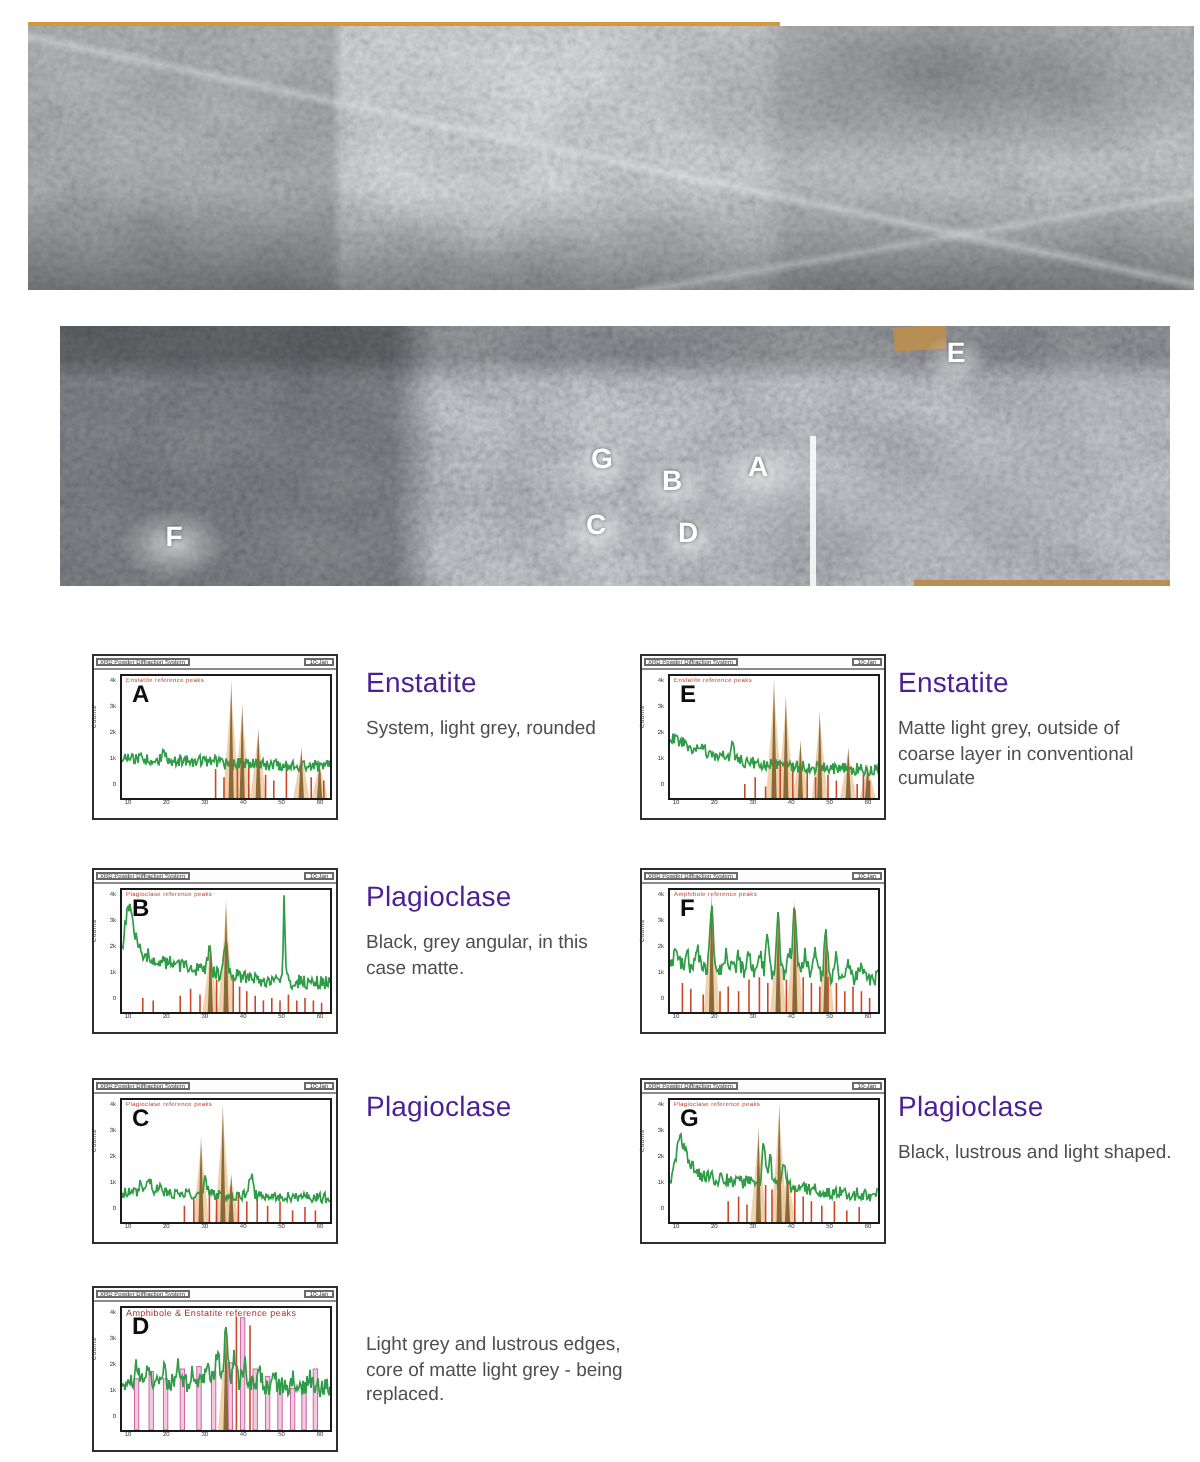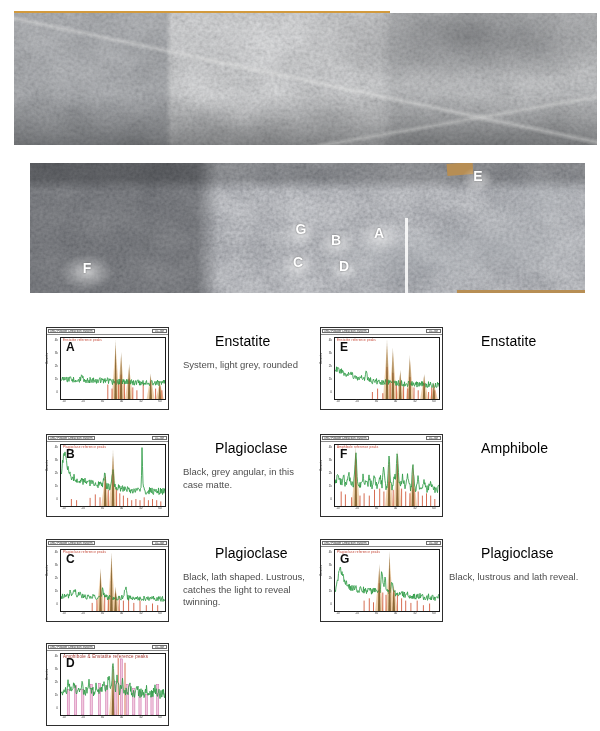--- a/index.html
+++ b/index.html
@@ -50,21 +50,21 @@
   .annotation.big{font-size:4.5px;line-height:5px;color:#a3342c;}
   .yticks{position:absolute;left:2px;top:9px;width:10px;height:61px;}
   .yticks span{position:absolute;right:1px;font-size:3px;line-height:3px;color:#333;}
   .ylabel{
     position:absolute;left:-2px;top:36px;font-size:3px;color:#333;
     transform:rotate(-90deg);transform-origin:left top;letter-spacing:0.3px;
   }
   .xticks{position:absolute;left:13px;top:72px;width:106px;height:5px;}
   .xticks span{position:absolute;font-size:3px;line-height:3px;color:#333;transform:translateX(-50%);}
   .caption{position:absolute;top:6px;}
-  .caption .mineral{font-size:14px;color:#000000;letter-spacing:0.1px;margin-left:32px;}
+  .caption .mineral{font-size:14px;color:#4c1d95;letter-spacing:0.1px;}
   .caption .desc{font-size:9.5px;line-height:1.32;color:#4e4e4e;margin-top:10px;}
   .descw-left{width:128px;}
   .descw-leftwide{width:136px;}
   .descw-right{width:141px;}
 </style>
 </head>
 <body>
 
 <div id="photo1-topline"></div>
 <div id="photo1" class="photo">
@@ -328,21 +328,20 @@
           <span style="left: 4px;">10</span>
           <span style="left: 23.2px;">20</span>
           <span style="left: 42.4px;">30</span>
           <span style="left: 61.6px;">40</span>
           <span style="left: 80.8px;">50</span>
           <span style="left: 100px;">60</span>
         </div>
     </div>
     <div class="caption" style="left: 137px;">
       <div class="mineral">Plagioclase</div>
-      <div class="desc descw-left">Black, lath shaped. Lustrous, catches the light to reveal twinning.</div>
     </div>
   </div>
 
   <div class="panel" style="left: 46px; top: 643px;">
     <div class="xrd-window">
       <div class="titlebar">
         <span class="tb-left">XRD Powder Diffraction System</span>
         <span class="tb-right">10-Jan</span>
       </div>
       <div class="yticks">
@@ -381,20 +380,21 @@
       <div class="xticks">
           <span style="left: 4px;">10</span>
           <span style="left: 23.2px;">20</span>
           <span style="left: 42.4px;">30</span>
           <span style="left: 61.6px;">40</span>
           <span style="left: 80.8px;">50</span>
           <span style="left: 100px;">60</span>
         </div>
     </div>
     <div class="caption" style="left: 137px; top: 14px;">
+      <div class="desc descw-leftwide">Light grey and lustrous edges, core of matte light grey - being replaced.</div>
     </div>
   </div>
 
   <div class="panel" style="left: 320px; top: 327px;">
     <div class="xrd-window">
       <div class="titlebar">
         <span class="tb-left">XRD Powder Diffraction System</span>
         <span class="tb-right">10-Jan</span>
       </div>
       <div class="yticks">
@@ -445,20 +445,21 @@
           <span style="left: 4px;">10</span>
           <span style="left: 23.2px;">20</span>
           <span style="left: 42.4px;">30</span>
           <span style="left: 61.6px;">40</span>
           <span style="left: 80.8px;">50</span>
           <span style="left: 100px;">60</span>
         </div>
     </div>
     <div class="caption" style="left: 129px;">
       <div class="mineral">Enstatite</div>
+      <div class="desc descw-right">Matte light grey, outside of coarse layer in conventional cumulate</div>
     </div>
   </div>
 
   <div class="panel" style="left: 320px; top: 434px;">
     <div class="xrd-window">
       <div class="titlebar">
         <span class="tb-left">XRD Powder Diffraction System</span>
         <span class="tb-right">10-Jan</span>
       </div>
       <div class="yticks">
@@ -509,21 +510,20 @@
       <div class="xticks">
           <span style="left: 4px;">10</span>
           <span style="left: 23.2px;">20</span>
           <span style="left: 42.4px;">30</span>
           <span style="left: 61.6px;">40</span>
           <span style="left: 80.8px;">50</span>
           <span style="left: 100px;">60</span>
         </div>
     </div>
     <div class="caption" style="left: 129px;">
-      <div class="mineral">Amphibole</div>
     </div>
   </div>
 
   <div class="panel" style="left: 320px; top: 539px;">
     <div class="xrd-window">
       <div class="titlebar">
         <span class="tb-left">XRD Powder Diffraction System</span>
         <span class="tb-right">10-Jan</span>
       </div>
       <div class="yticks">
@@ -566,16 +566,16 @@
           <span style="left: 4px;">10</span>
           <span style="left: 23.2px;">20</span>
           <span style="left: 42.4px;">30</span>
           <span style="left: 61.6px;">40</span>
           <span style="left: 80.8px;">50</span>
           <span style="left: 100px;">60</span>
         </div>
     </div>
     <div class="caption" style="left: 129px;">
       <div class="mineral">Plagioclase</div>
-      <div class="desc descw-right">Black, lustrous and lath reveal.</div>
+      <div class="desc descw-right">Black, lustrous and light shaped.</div>
     </div>
   </div>
 </div>
 
 </body></html>

